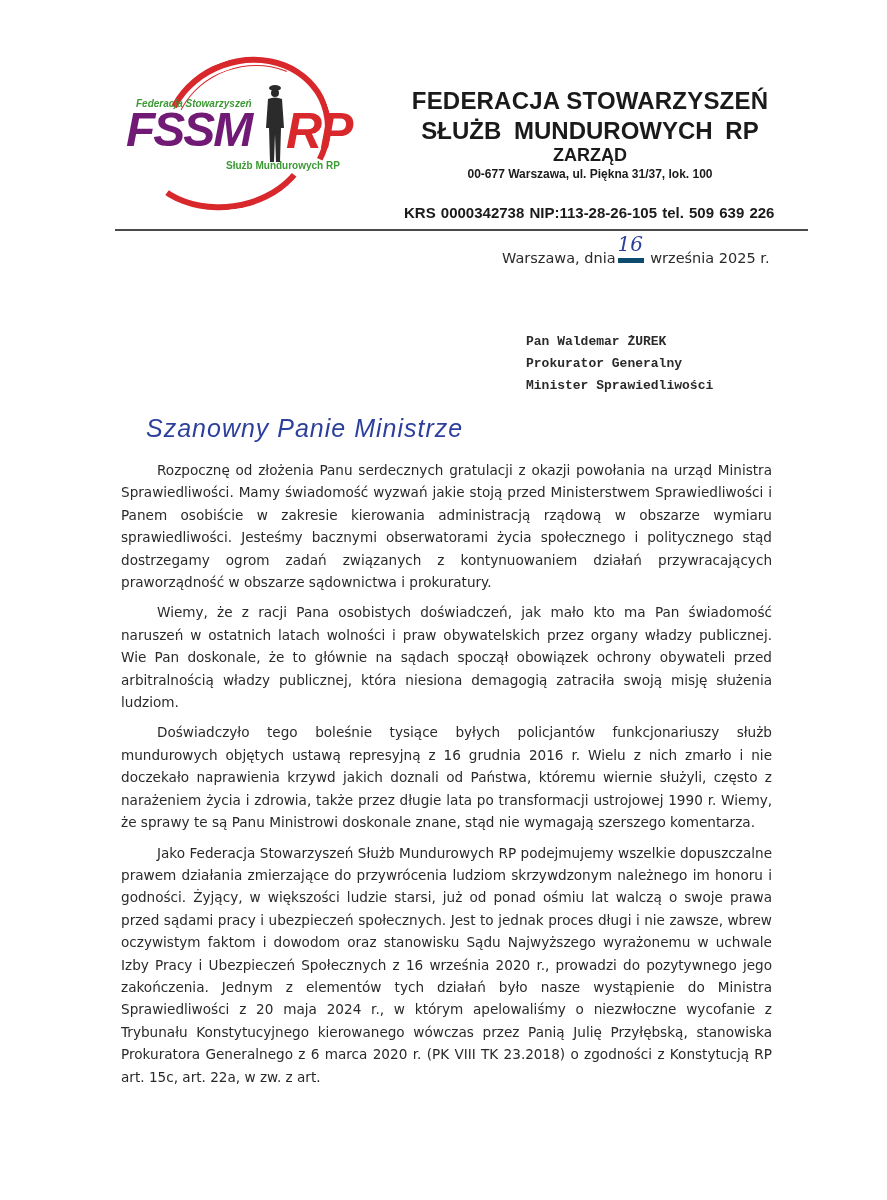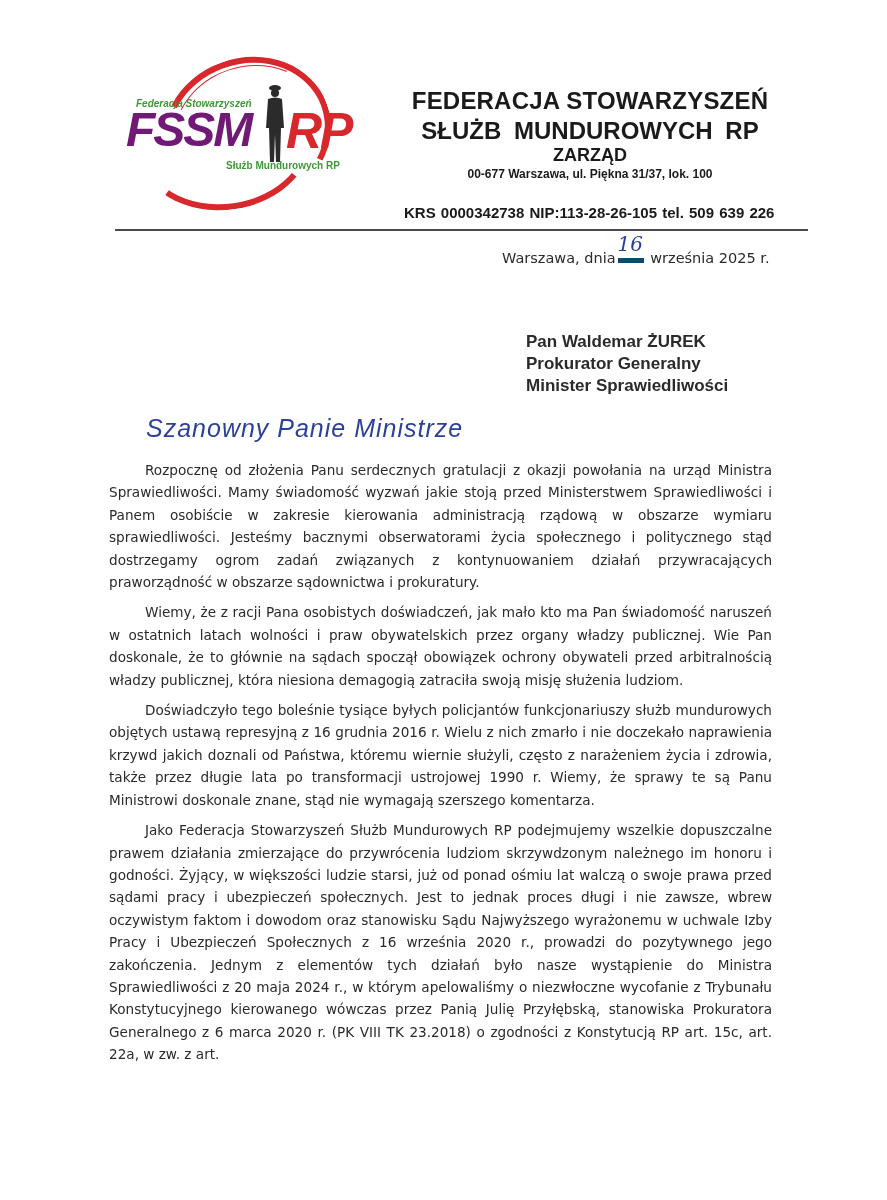--- a/index.html
+++ b/index.html
@@ -24,28 +24,28 @@
   .org .addr { font-size: 12px; line-height: 20px; }
   .org .krs { position: absolute; left: 24px; top: 118px; font-size: 15px; white-space: nowrap; word-spacing: 1px; }
   .rule { position: absolute; left: 115px; top: 229px; width: 693px; height: 2px; background: #4a4a4a; }
 
   
   .date { position: absolute; left: 502px; top: 246px; font-family: "DejaVu Sans", sans-serif; font-size: 14.5px; color: #2a2a2a; white-space: nowrap; }
   .date .day { display: inline-block; position: relative; width: 26px; border-bottom: 5px solid #0c4a6e; height: 12px; vertical-align: baseline; margin: 0 2px; }
   .date .day span { position: absolute; left: 0; top: -14px; font-family: "DejaVu Serif", serif; font-style: italic; font-size: 20px; color: #2c3f9a; }
 
   
-  .recipient { position: absolute; left: 526px; top: 331px; font-family: Liberation Sans, sans-serif; font-weight: bold; font-size: 17px; line-height: 22px; color: #2a2a2a; }
+  .recipient { position: absolute; left: 526px; top: 331px; font-family: Liberation Mono, monospace; font-weight: bold; font-size: 13px; line-height: 22px; color: #2a2a2a; }
 
   
   .salutation { position: absolute; left: 146px; top: 414px; font-family: Liberation Sans, sans-serif; font-style: italic; font-size: 25px; color: #2c3f9a; letter-spacing: 1px; white-space: nowrap; }
 
   
   .body { position: absolute; left: 109px; top: 459px; width: 663px; font-family: "DejaVu Sans", sans-serif; font-size: 13.6px; line-height: 22.4px; color: #2a2a2a; text-align: justify; }
-  .body p { margin: 0 0 8px 0; text-indent: 36px; }
+  .body p { margin: 0 0 8px 12px; text-indent: 36px; }
 </style>
 </head>
 <body>
 
 <div class="logo">
   <div class="ring-top"></div>
   <div class="ring-top-inner"></div>
   <div class="ring-bot"></div>
   <div class="top-text">Federacja Stowarzyszeń</div>
   <div class="fssm">FSSM</div>

